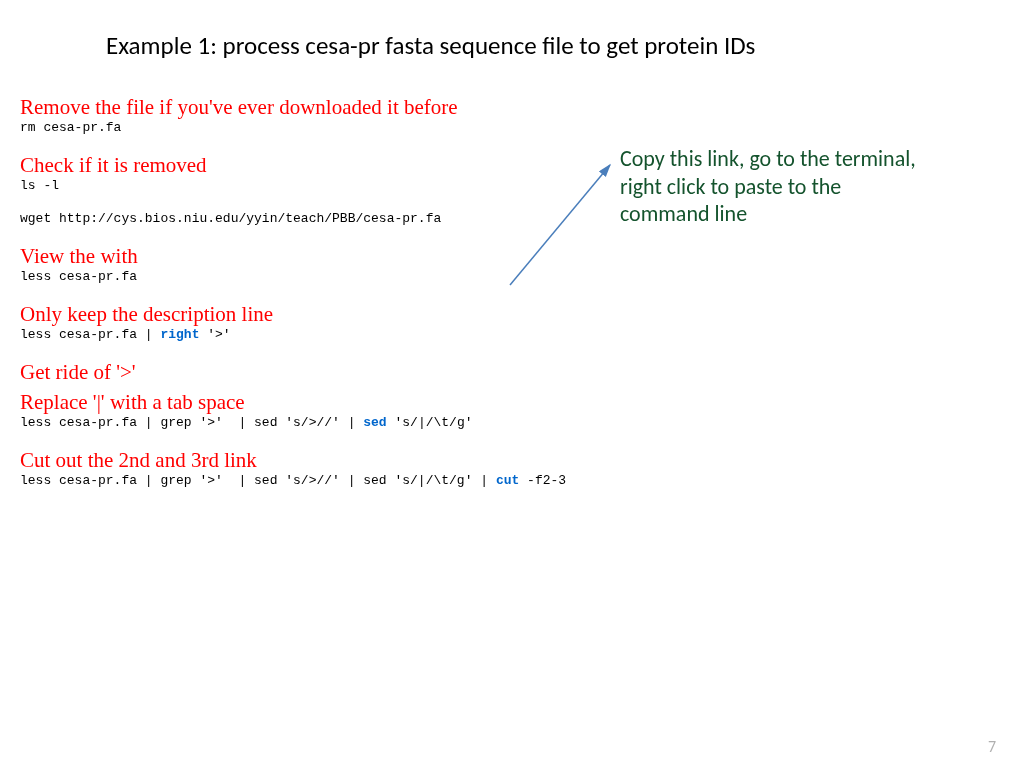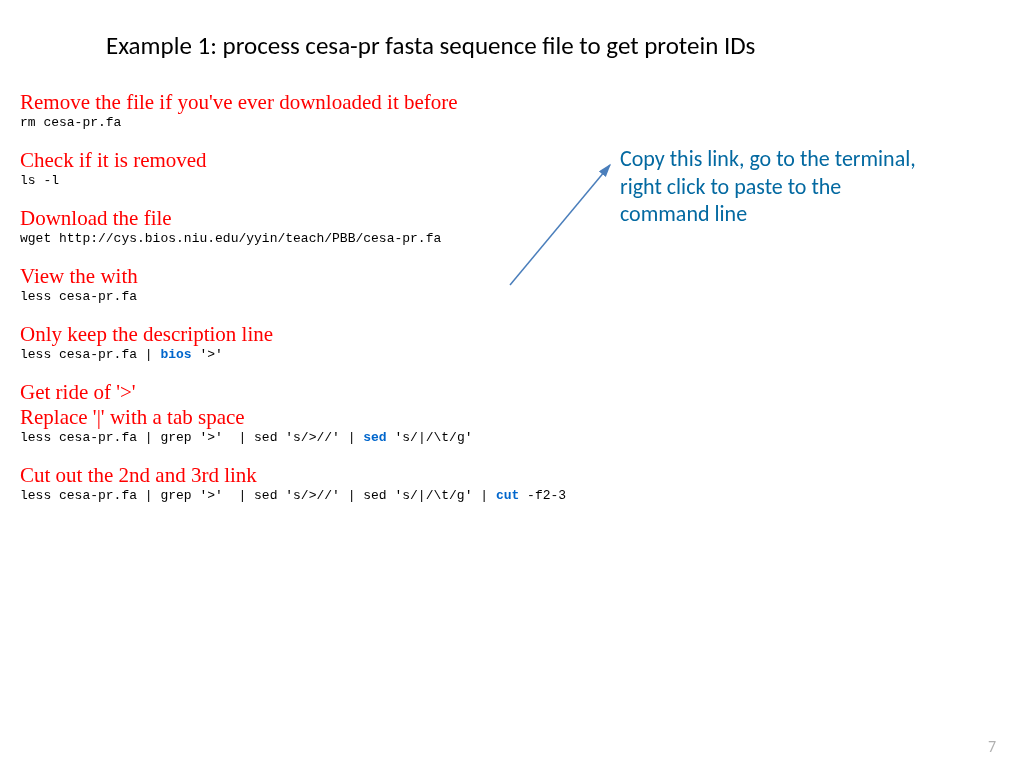--- a/index.html
+++ b/index.html
@@ -23,40 +23,41 @@
   .content {
     position: absolute;
     top: 90px;
     left: 20px;
     right: 20px;
   }
   .desc {
     color: #ff0000;
     font-family: "Times New Roman", serif;
     font-size: 21px;
+    margin-top: 5px;
     margin-bottom: 0;
   }
   .cmd {
     font-family: "Courier New", monospace;
     font-size: 13px;
     color: #000;
     margin-top: 0;
     margin-bottom: 18px;
     white-space: pre;
   }
   .kw {
     color: #0066cc;
     font-weight: bold;
   }
   .callout {
     position: absolute;
     top: 145px;
     left: 620px;
     width: 310px;
-    color: #0369a1;
+    color: #14532d;
     font-family: Calibri, Arial, sans-serif;
     font-size: 22px;
     line-height: 1.25;
   }
   .arrow-svg {
     position: absolute;
     top: 155px;
     left: 480px;
     pointer-events: none;
   }
@@ -75,28 +76,27 @@
 <div class="title">Example 1: process cesa-pr fasta sequence file to get protein IDs</div>
 
 <div class="content">
 
   <div class="desc">Remove the file if you've ever downloaded it before</div>
   <div class="cmd">rm cesa-pr.fa</div>
 
   <div class="desc">Check if it is removed</div>
   <div class="cmd">ls -l</div>
 
-  <div class="desc">Download the file</div>
   <div class="cmd">wget http://cys.bios.niu.edu/yyin/teach/PBB/cesa-pr.fa</div>
 
   <div class="desc">View the with</div>
   <div class="cmd">less cesa-pr.fa</div>
 
   <div class="desc">Only keep the description line</div>
-  <div class="cmd"><span>less cesa-pr.fa | </span><span class="kw">bios</span><span> '&gt;'</span></div>
+  <div class="cmd"><span>less cesa-pr.fa | </span><span class="kw">right</span><span> '&gt;'</span></div>
 
   <div class="desc">Get ride of '&gt;'</div>
 
   <div class="desc">Replace '|' with a tab space</div>
   <div class="cmd"><span>less cesa-pr.fa | grep '&gt;'  | sed 's/&gt;//' | </span><span class="kw">sed</span><span> 's/|/\t/g'</span></div>
 
   <div class="desc">Cut out the 2nd and 3rd link</div>
   <div class="cmd"><span>less cesa-pr.fa | grep '&gt;'  | sed 's/&gt;//' | sed 's/|/\t/g' | </span><span class="kw">cut</span><span> -f2-3</span></div>
 
 </div>

